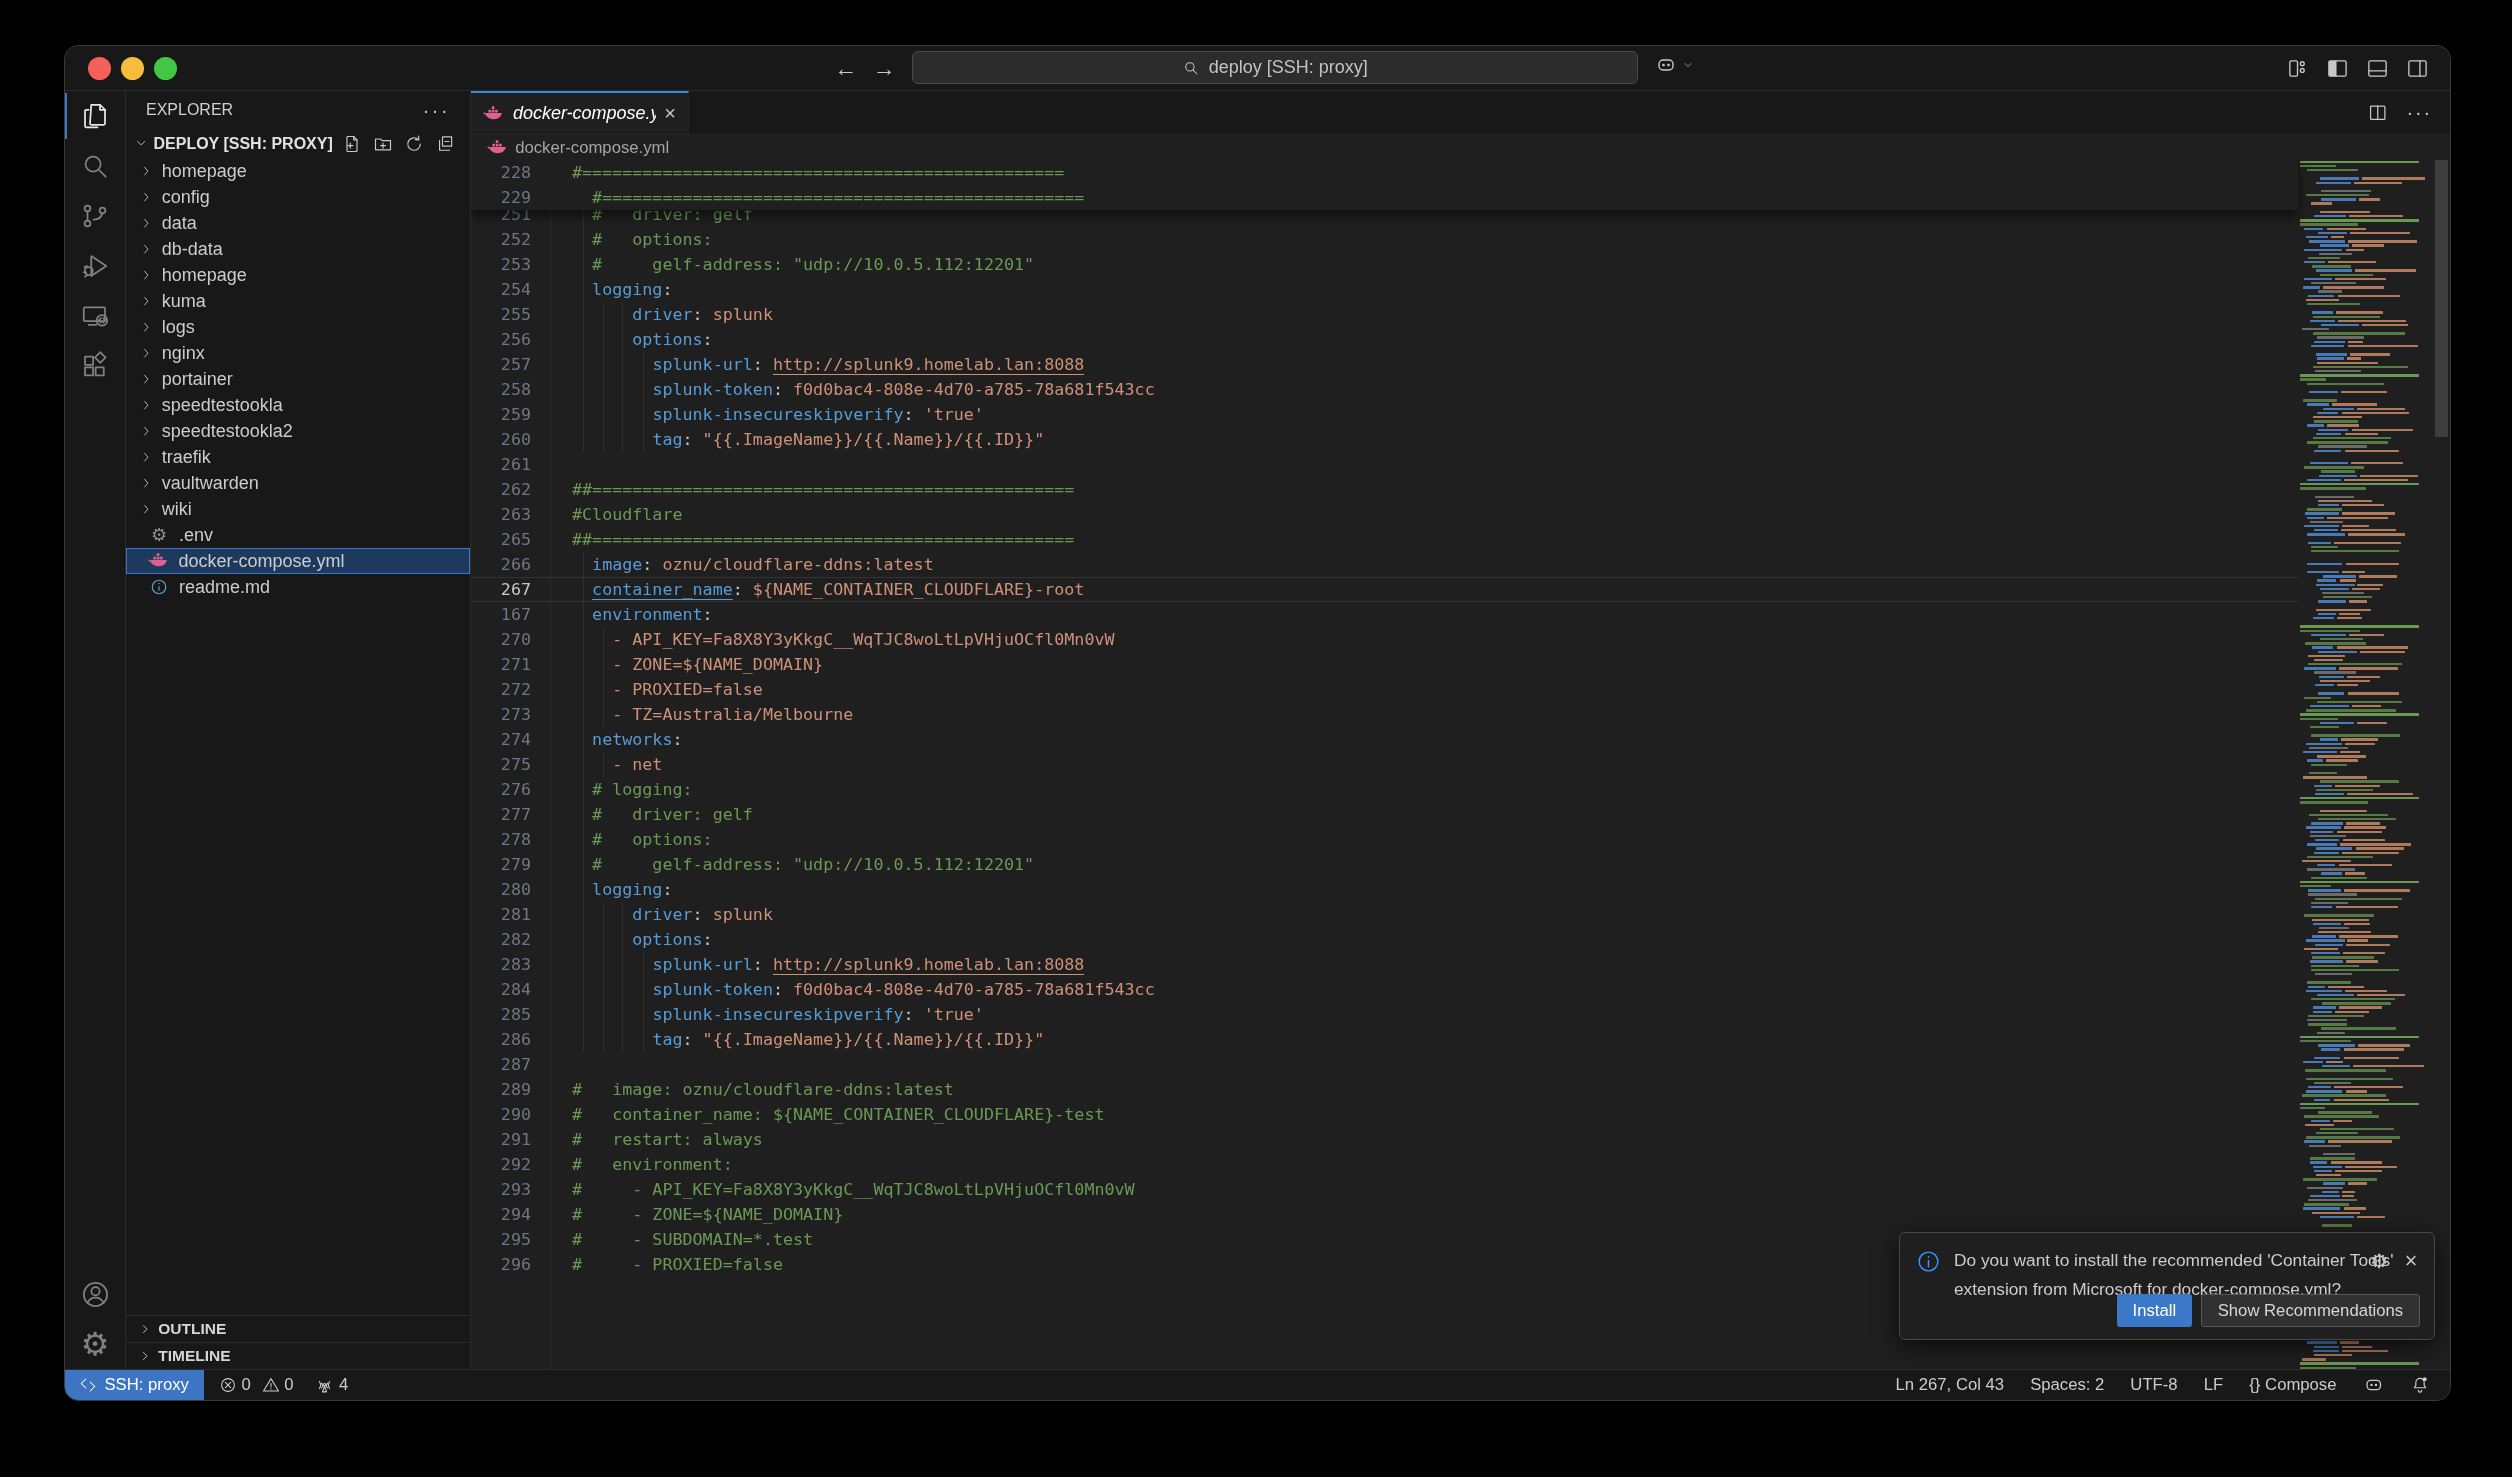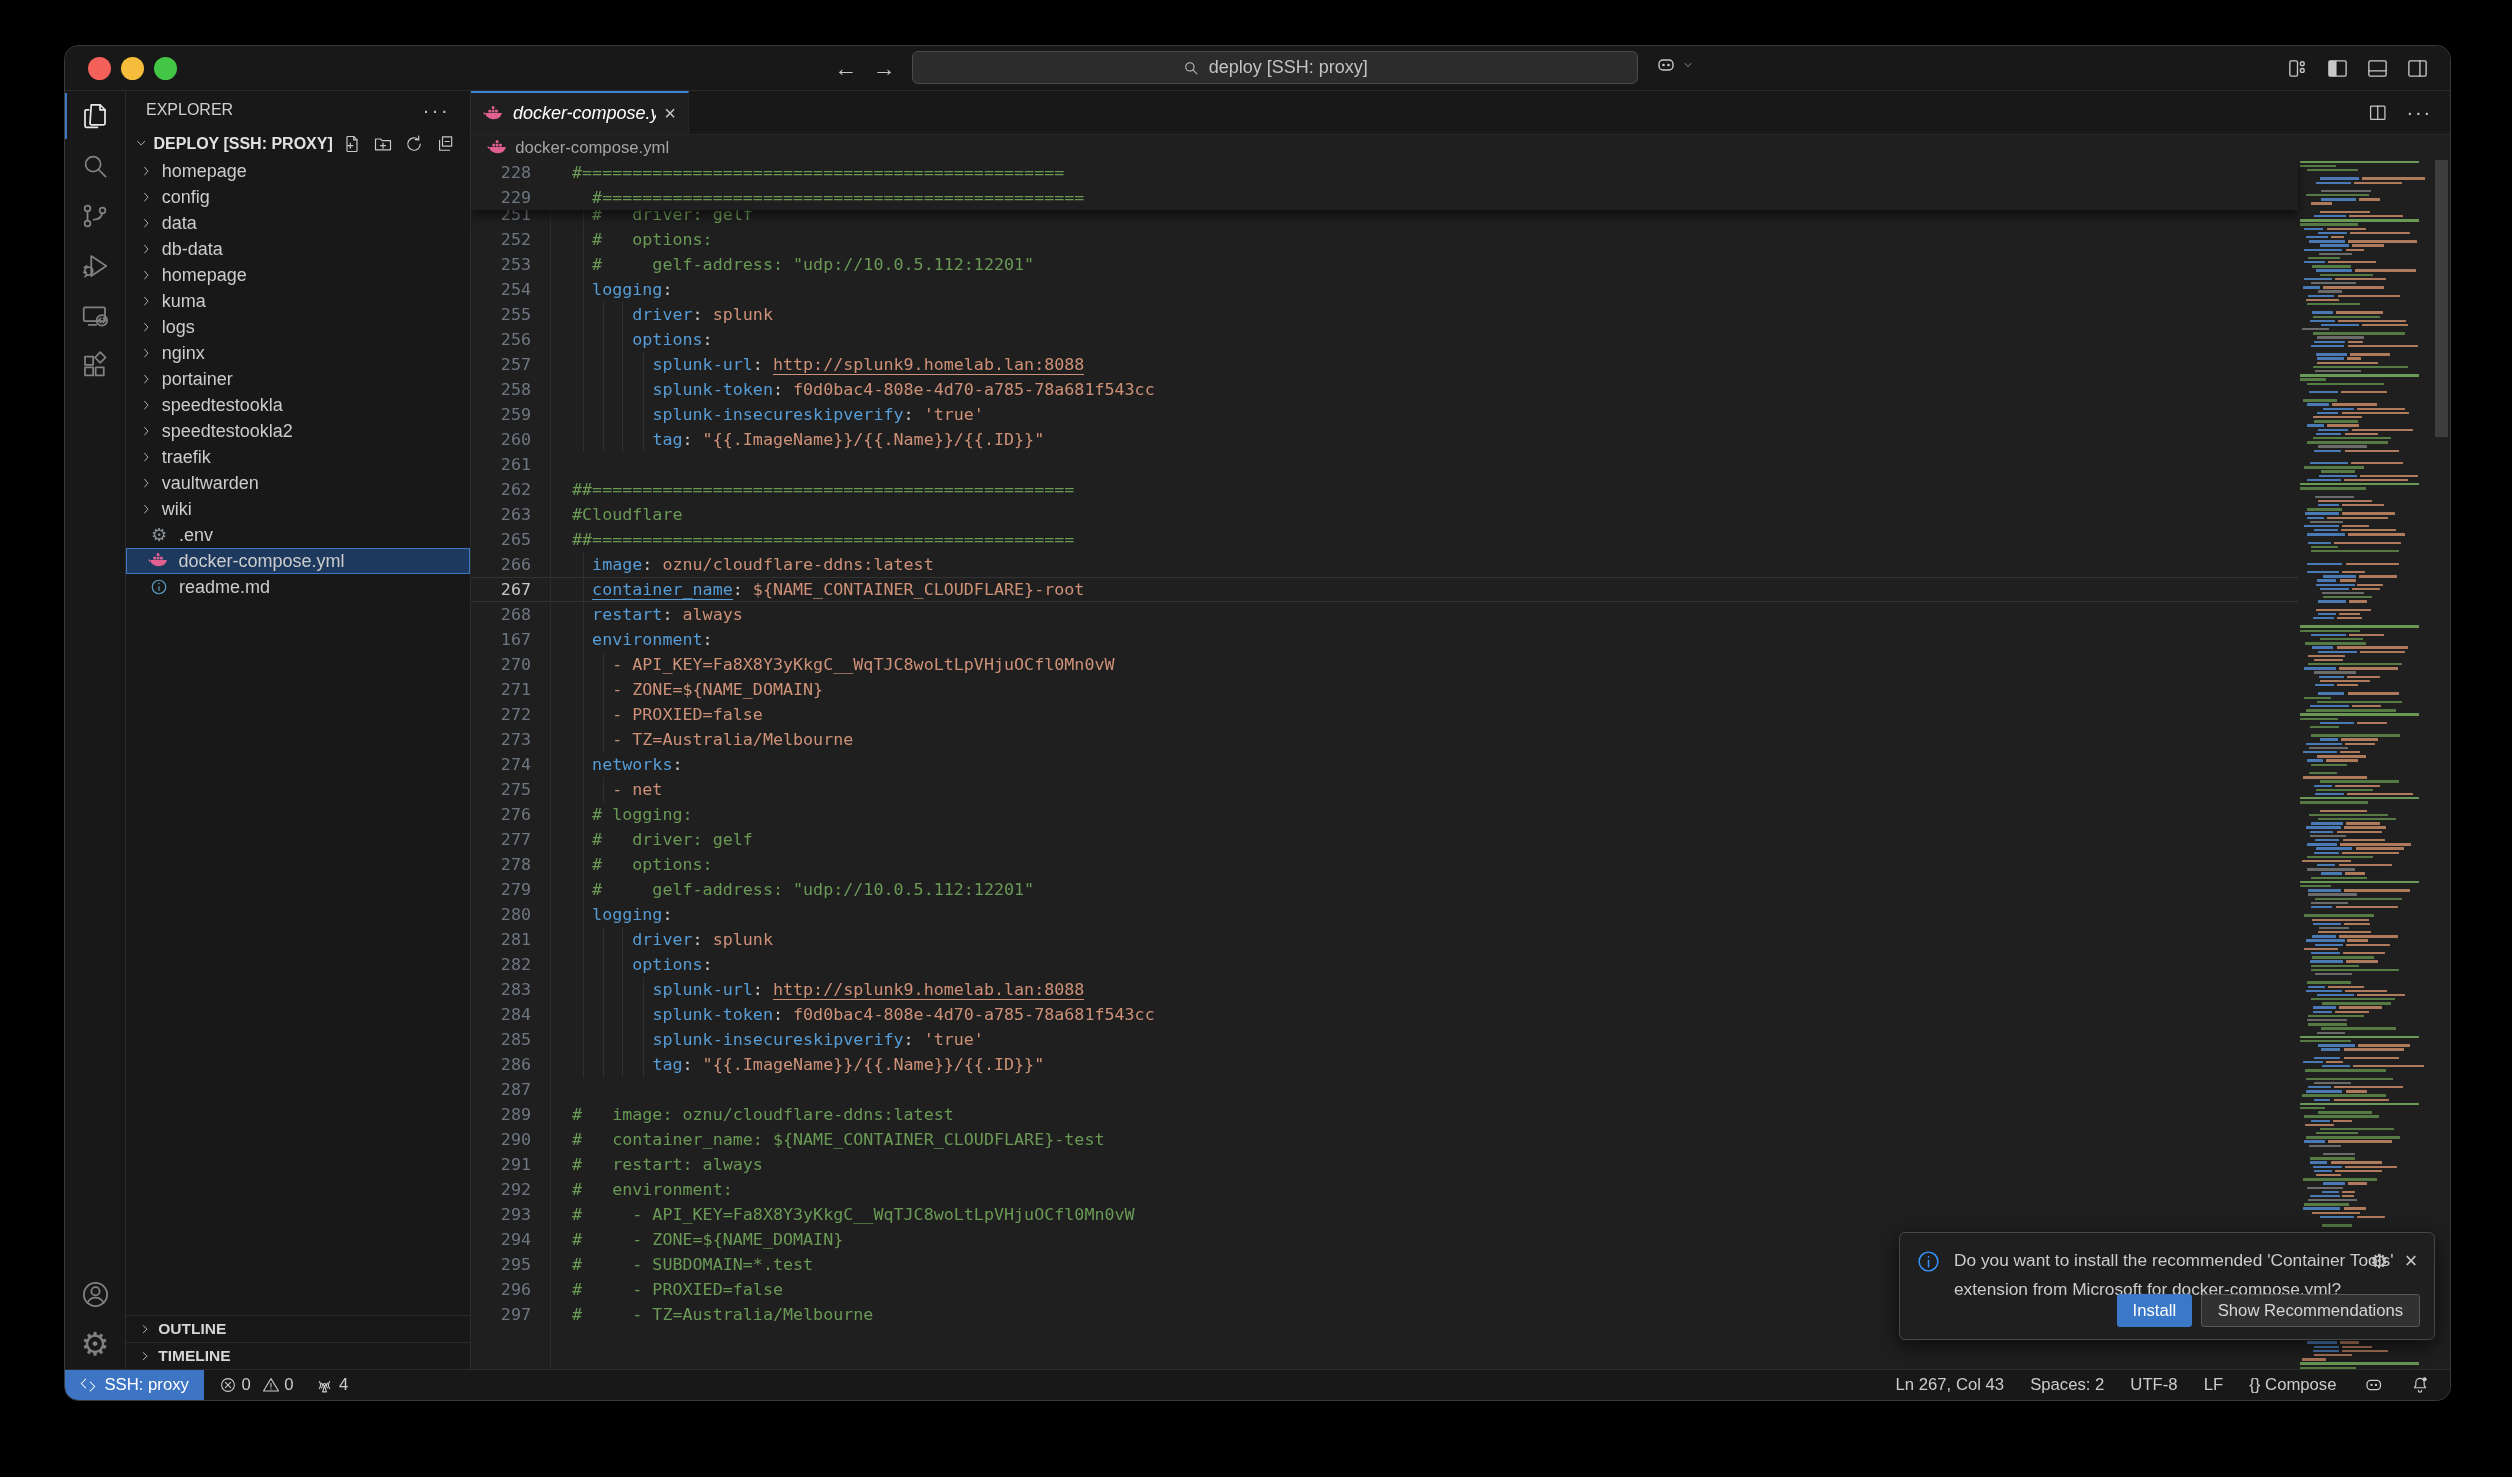--- a/index.html
+++ b/index.html
@@ -459,21 +459,20 @@
               <div class="cl"><span class="ln">257</span><span class="guide" style="left:112px"></span><span class="guide" style="left:132px"></span><span class="guide" style="left:151px"></span><span class="guide" style="left:172px"></span><span class="txt"><span class="tk-w">        </span><span class="tk-k">splunk-url</span><span class="tk-w">: </span><span class="tk-l">http://splunk9.homelab.lan:8088</span></span></div>
               <div class="cl"><span class="ln">258</span><span class="guide" style="left:112px"></span><span class="guide" style="left:132px"></span><span class="guide" style="left:151px"></span><span class="guide" style="left:172px"></span><span class="txt"><span class="tk-w">        </span><span class="tk-k">splunk-token</span><span class="tk-w">: </span><span class="tk-s">f0d0bac4-808e-4d70-a785-78a681f543cc</span></span></div>
               <div class="cl"><span class="ln">259</span><span class="guide" style="left:112px"></span><span class="guide" style="left:132px"></span><span class="guide" style="left:151px"></span><span class="guide" style="left:172px"></span><span class="txt"><span class="tk-w">        </span><span class="tk-k">splunk-insecureskipverify</span><span class="tk-w">: </span><span class="tk-s">'true'</span></span></div>
               <div class="cl"><span class="ln">260</span><span class="guide" style="left:112px"></span><span class="guide" style="left:132px"></span><span class="guide" style="left:151px"></span><span class="guide" style="left:172px"></span><span class="txt"><span class="tk-w">        </span><span class="tk-k">tag</span><span class="tk-w">: </span><span class="tk-s">"{{.ImageName}}/{{.Name}}/{{.ID}}"</span></span></div>
               <div class="cl"><span class="ln">261</span><span class="txt"></span></div>
               <div class="cl"><span class="ln">262</span><span class="txt"><span class="tk-c">##================================================</span></span></div>
               <div class="cl"><span class="ln">263</span><span class="txt"><span class="tk-c">#Cloudflare</span></span></div>
               <div class="cl"><span class="ln">265</span><span class="txt"><span class="tk-c">##================================================</span></span></div>
               <div class="cl"><span class="ln">266</span><span class="guide" style="left:112px"></span><span class="txt"><span class="tk-w">  </span><span class="tk-k">image</span><span class="tk-w">: </span><span class="tk-s">oznu/cloudflare-ddns:latest</span></span></div>
               <div class="cl current"><span class="ln">267</span><span class="guide" style="left:112px"></span><span class="txt"><span class="tk-w">  </span><span class="tk-ku">container_name</span><span class="tk-w">: </span><span class="tk-s">${NAME_CONTAINER_CLOUDFLARE}-root</span></span></div>
-              <div class="cl"><span class="ln">268</span><span class="guide" style="left:112px"></span><span class="txt"><span class="tk-w">  </span><span class="tk-k">restart</span><span class="tk-w">: </span><span class="tk-s">always</span></span></div>
               <div class="cl"><span class="ln">167</span><span class="guide" style="left:112px"></span><span class="txt"><span class="tk-w">  </span><span class="tk-k">environment</span><span class="tk-w">:</span></span></div>
               <div class="cl"><span class="ln">270</span><span class="guide" style="left:112px"></span><span class="guide" style="left:132px"></span><span class="txt"><span class="tk-w">    </span><span class="tk-s">- API_KEY=Fa8X8Y3yKkgC__WqTJC8woLtLpVHjuOCfl0Mn0vW</span></span></div>
               <div class="cl"><span class="ln">271</span><span class="guide" style="left:112px"></span><span class="guide" style="left:132px"></span><span class="txt"><span class="tk-w">    </span><span class="tk-s">- ZONE=${NAME_DOMAIN}</span></span></div>
               <div class="cl"><span class="ln">272</span><span class="guide" style="left:112px"></span><span class="guide" style="left:132px"></span><span class="txt"><span class="tk-w">    </span><span class="tk-s">- PROXIED=false</span></span></div>
               <div class="cl"><span class="ln">273</span><span class="guide" style="left:112px"></span><span class="guide" style="left:132px"></span><span class="txt"><span class="tk-w">    </span><span class="tk-s">- TZ=Australia/Melbourne</span></span></div>
               <div class="cl"><span class="ln">274</span><span class="guide" style="left:112px"></span><span class="txt"><span class="tk-w">  </span><span class="tk-k">networks</span><span class="tk-w">:</span></span></div>
               <div class="cl"><span class="ln">275</span><span class="guide" style="left:112px"></span><span class="guide" style="left:132px"></span><span class="txt"><span class="tk-w">    </span><span class="tk-s">- net</span></span></div>
               <div class="cl"><span class="ln">276</span><span class="guide" style="left:112px"></span><span class="txt"><span class="tk-c">  # logging:</span></span></div>
               <div class="cl"><span class="ln">277</span><span class="guide" style="left:112px"></span><span class="txt"><span class="tk-c">  #   driver: gelf</span></span></div>
               <div class="cl"><span class="ln">278</span><span class="guide" style="left:112px"></span><span class="txt"><span class="tk-c">  #   options:</span></span></div>
@@ -487,21 +486,20 @@
               <div class="cl"><span class="ln">286</span><span class="guide" style="left:112px"></span><span class="guide" style="left:132px"></span><span class="guide" style="left:151px"></span><span class="guide" style="left:172px"></span><span class="txt"><span class="tk-w">        </span><span class="tk-k">tag</span><span class="tk-w">: </span><span class="tk-s">"{{.ImageName}}/{{.Name}}/{{.ID}}"</span></span></div>
               <div class="cl"><span class="ln">287</span><span class="txt"></span></div>
               <div class="cl"><span class="ln">289</span><span class="txt"><span class="tk-c">#   image: oznu/cloudflare-ddns:latest</span></span></div>
               <div class="cl"><span class="ln">290</span><span class="txt"><span class="tk-c">#   container_name: ${NAME_CONTAINER_CLOUDFLARE}-test</span></span></div>
               <div class="cl"><span class="ln">291</span><span class="txt"><span class="tk-c">#   restart: always</span></span></div>
               <div class="cl"><span class="ln">292</span><span class="txt"><span class="tk-c">#   environment:</span></span></div>
               <div class="cl"><span class="ln">293</span><span class="txt"><span class="tk-c">#     - API_KEY=Fa8X8Y3yKkgC__WqTJC8woLtLpVHjuOCfl0Mn0vW</span></span></div>
               <div class="cl"><span class="ln">294</span><span class="txt"><span class="tk-c">#     - ZONE=${NAME_DOMAIN}</span></span></div>
               <div class="cl"><span class="ln">295</span><span class="txt"><span class="tk-c">#     - SUBDOMAIN=*.test</span></span></div>
               <div class="cl"><span class="ln">296</span><span class="txt"><span class="tk-c">#     - PROXIED=false</span></span></div>
-              <div class="cl"><span class="ln">297</span><span class="txt"><span class="tk-c">#     - TZ=Australia/Melbourne</span></span></div>
             </div>
           <div class="sticky" id="sticky-scroll">
               <div class="cl"><span class="ln">228</span><span class="txt"><span class="tk-c">#================================================</span></span></div>
               <div class="cl"><span class="ln">229</span><span class="txt"><span class="tk-c">  #================================================</span></span></div>
             </div>
           <div class="minimap" id="minimap">
               <div class="mrow">
                 <span class="mbar" style="left: 1.2px; width: 119px; background: rgb(106, 153, 85);"></span>
               </div>
               <div class="mrow">

